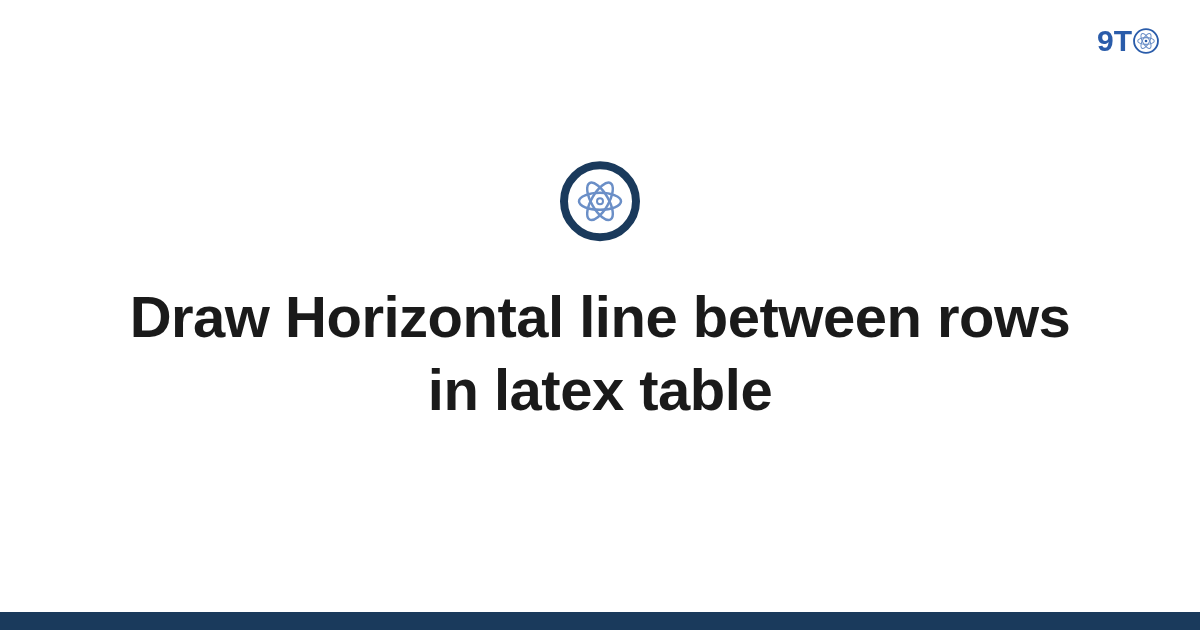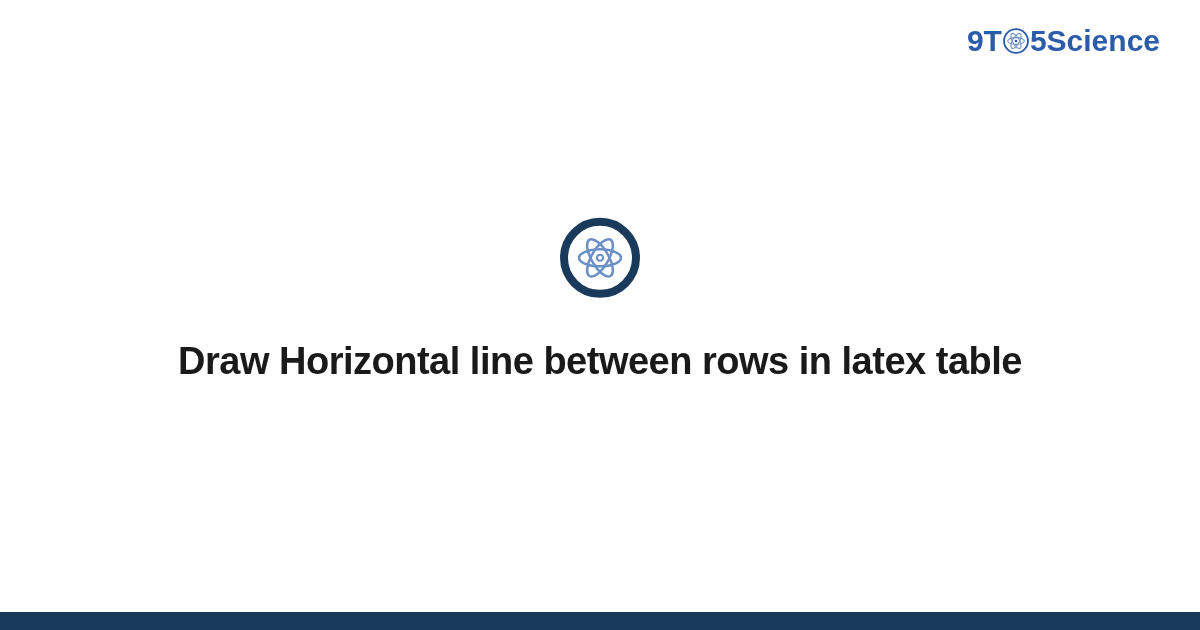--- a/index.html
+++ b/index.html
@@ -48,21 +48,21 @@
       width: 80px;
       height: 80px;
       border: 8px solid #1a3a5c;
       border-radius: 50%;
       display: flex;
       align-items: center;
       justify-content: center;
       margin-bottom: 40px;
     }
     .page-title {
-      font-size: 38px;
+      font-size: 58px;
       font-weight: 700;
       color: #1a1a1a;
       text-align: center;
       line-height: 1.25;
       max-width: 960px;
       letter-spacing: -0.5px;
     }
     .footer-bar {
       position: absolute;
       bottom: 0;
@@ -80,21 +80,20 @@
     <span>9T</span>
     <span class="atom-inline">
       <svg width="26" height="26" viewBox="0 0 100 100">
         <circle cx="50" cy="50" r="46" fill="none" stroke="#2a5caa" stroke-width="7"></circle>
         <ellipse cx="50" cy="50" rx="32" ry="13" fill="none" stroke="#6b8fc7" stroke-width="4"></ellipse>
         <ellipse cx="50" cy="50" rx="32" ry="13" fill="none" stroke="#6b8fc7" stroke-width="4" transform="rotate(60 50 50)"></ellipse>
         <ellipse cx="50" cy="50" rx="32" ry="13" fill="none" stroke="#6b8fc7" stroke-width="4" transform="rotate(-60 50 50)"></ellipse>
         <circle cx="50" cy="50" r="5" fill="#2a5caa"></circle>
       </svg>
     </span>
-    <span>5Science</span>
   </div>
 </div>
 
 <div class="main-content">
   <div class="atom-circle">
     <svg width="50" height="50" viewBox="0 0 100 100">
       <ellipse cx="50" cy="50" rx="42" ry="17" fill="none" stroke="#6b8fc7" stroke-width="5"></ellipse>
       <ellipse cx="50" cy="50" rx="42" ry="17" fill="none" stroke="#6b8fc7" stroke-width="5" transform="rotate(60 50 50)"></ellipse>
       <ellipse cx="50" cy="50" rx="42" ry="17" fill="none" stroke="#6b8fc7" stroke-width="5" transform="rotate(-60 50 50)"></ellipse>
       <circle cx="50" cy="50" r="6" fill="none" stroke="#6b8fc7" stroke-width="4"></circle>

